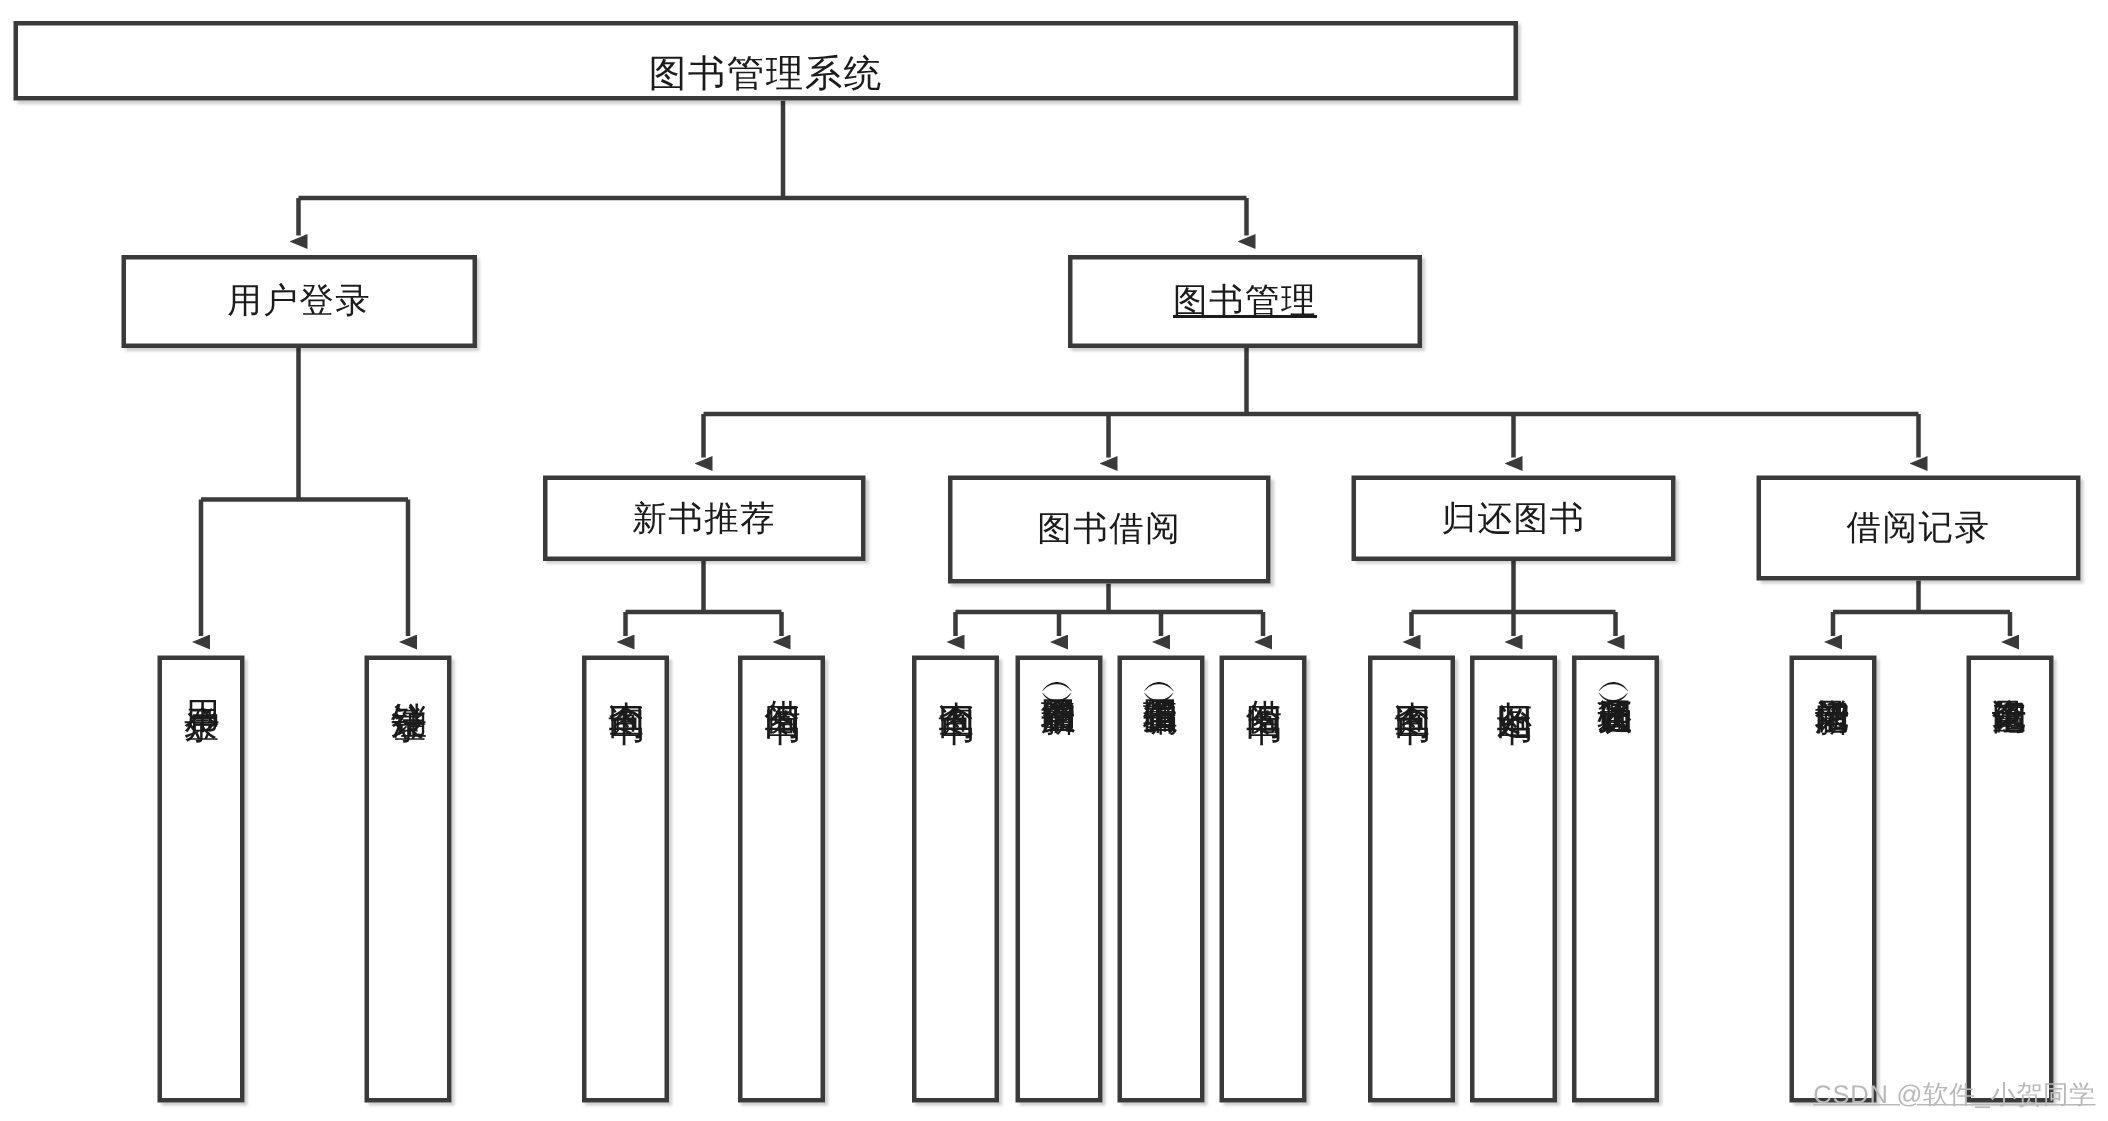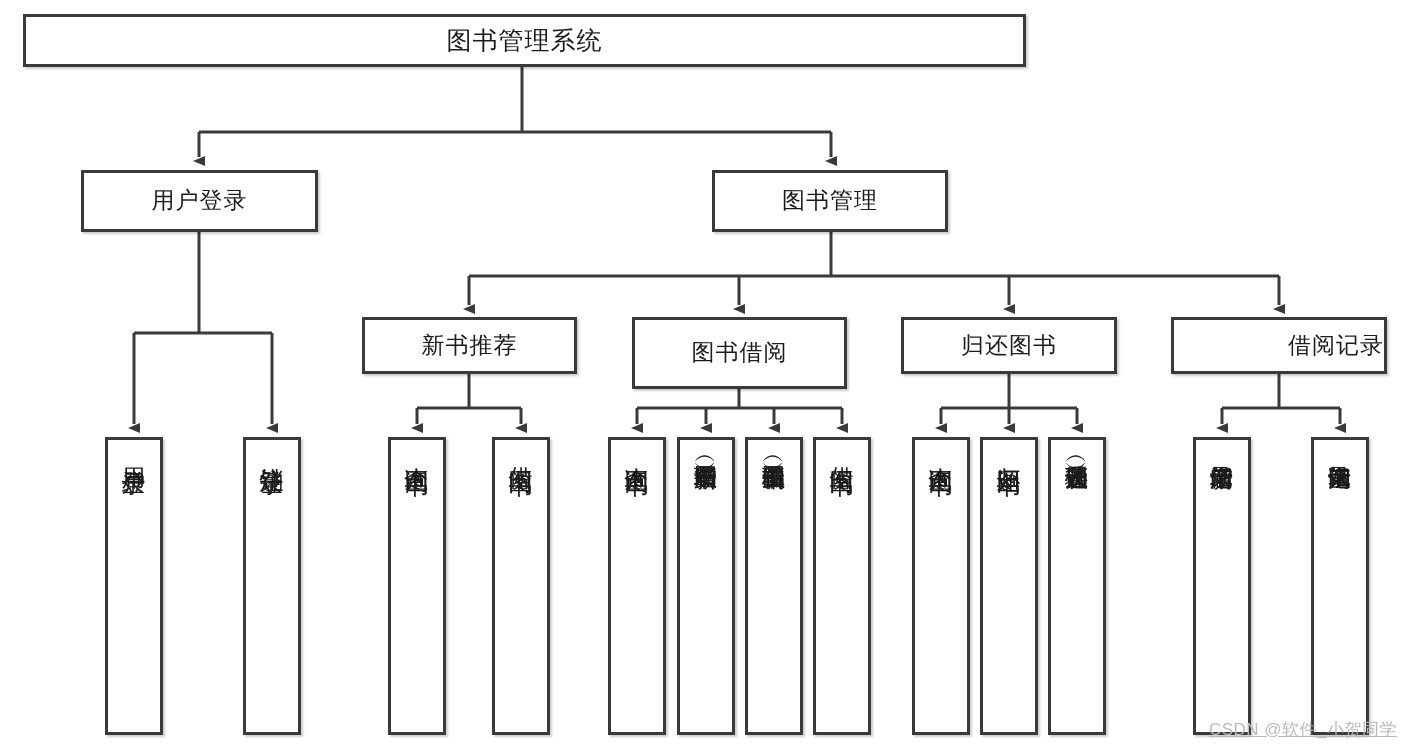--- a/index.html
+++ b/index.html
@@ -108,41 +108,41 @@
       <path d="M1009,408 L1009,424" marker-end="url(#arrow)"></path>
       <path d="M1077,408 L1077,424" marker-end="url(#arrow)"></path>
 
       <path d="M1279,374 L1279,408"></path>
       <path d="M1222,408 L1340,408"></path>
       <path d="M1222,408 L1222,424" marker-end="url(#arrow)"></path>
       <path d="M1340,408 L1340,424" marker-end="url(#arrow)"></path>
     </g>
   </svg>
 
-  <div class="box h title" style="left:23px;top:14px;width:1003px;height:53px;">
+  <div class="box h title" style="left:9px;top:14px;width:1003px;height:53px;align-items:flex-end;">
     <span class="lbl">图书管理系统</span>
   </div>
 
   <div class="box h" style="left:81px;top:170px;width:237px;height:62px;">
     <span class="lbl">用户登录</span>
   </div>
-  <div class="box h" style="left:712px;top:170px;width:236px;height:62px;">
+  <div class="box h" style="left:712px;top:170px;width:236px;height:62px;text-decoration:underline;">
     <span class="lbl">图书管理</span>
   </div>
 
   <div class="box h" style="left:362px;top:317px;width:215px;height:57px;justify-content:center;">
     <span class="lbl">新书推荐</span>
   </div>
   <div class="box h" style="left:632px;top:317px;width:215px;height:72px;">
     <span class="lbl">图书借阅</span>
   </div>
   <div class="box h" style="left:901px;top:317px;width:216px;height:57px;">
     <span class="lbl">归还图书</span>
   </div>
-  <div class="box h" style="left:1171px;top:317px;width:216px;height:57px;justify-content:flex-end;">
+  <div class="box h" style="left:1171px;top:317px;width:216px;height:70px;">
     <span class="lbl">借阅记录</span>
   </div>
 
   <div class="box v" style="left:105px;top:437px;width:58px;height:298px;">
     <span class="lbl">用户登录</span>
   </div>
   <div class="box v" style="left:243px;top:437px;width:58px;height:298px;">
     <span class="lbl">注销登录</span>
   </div>
 

